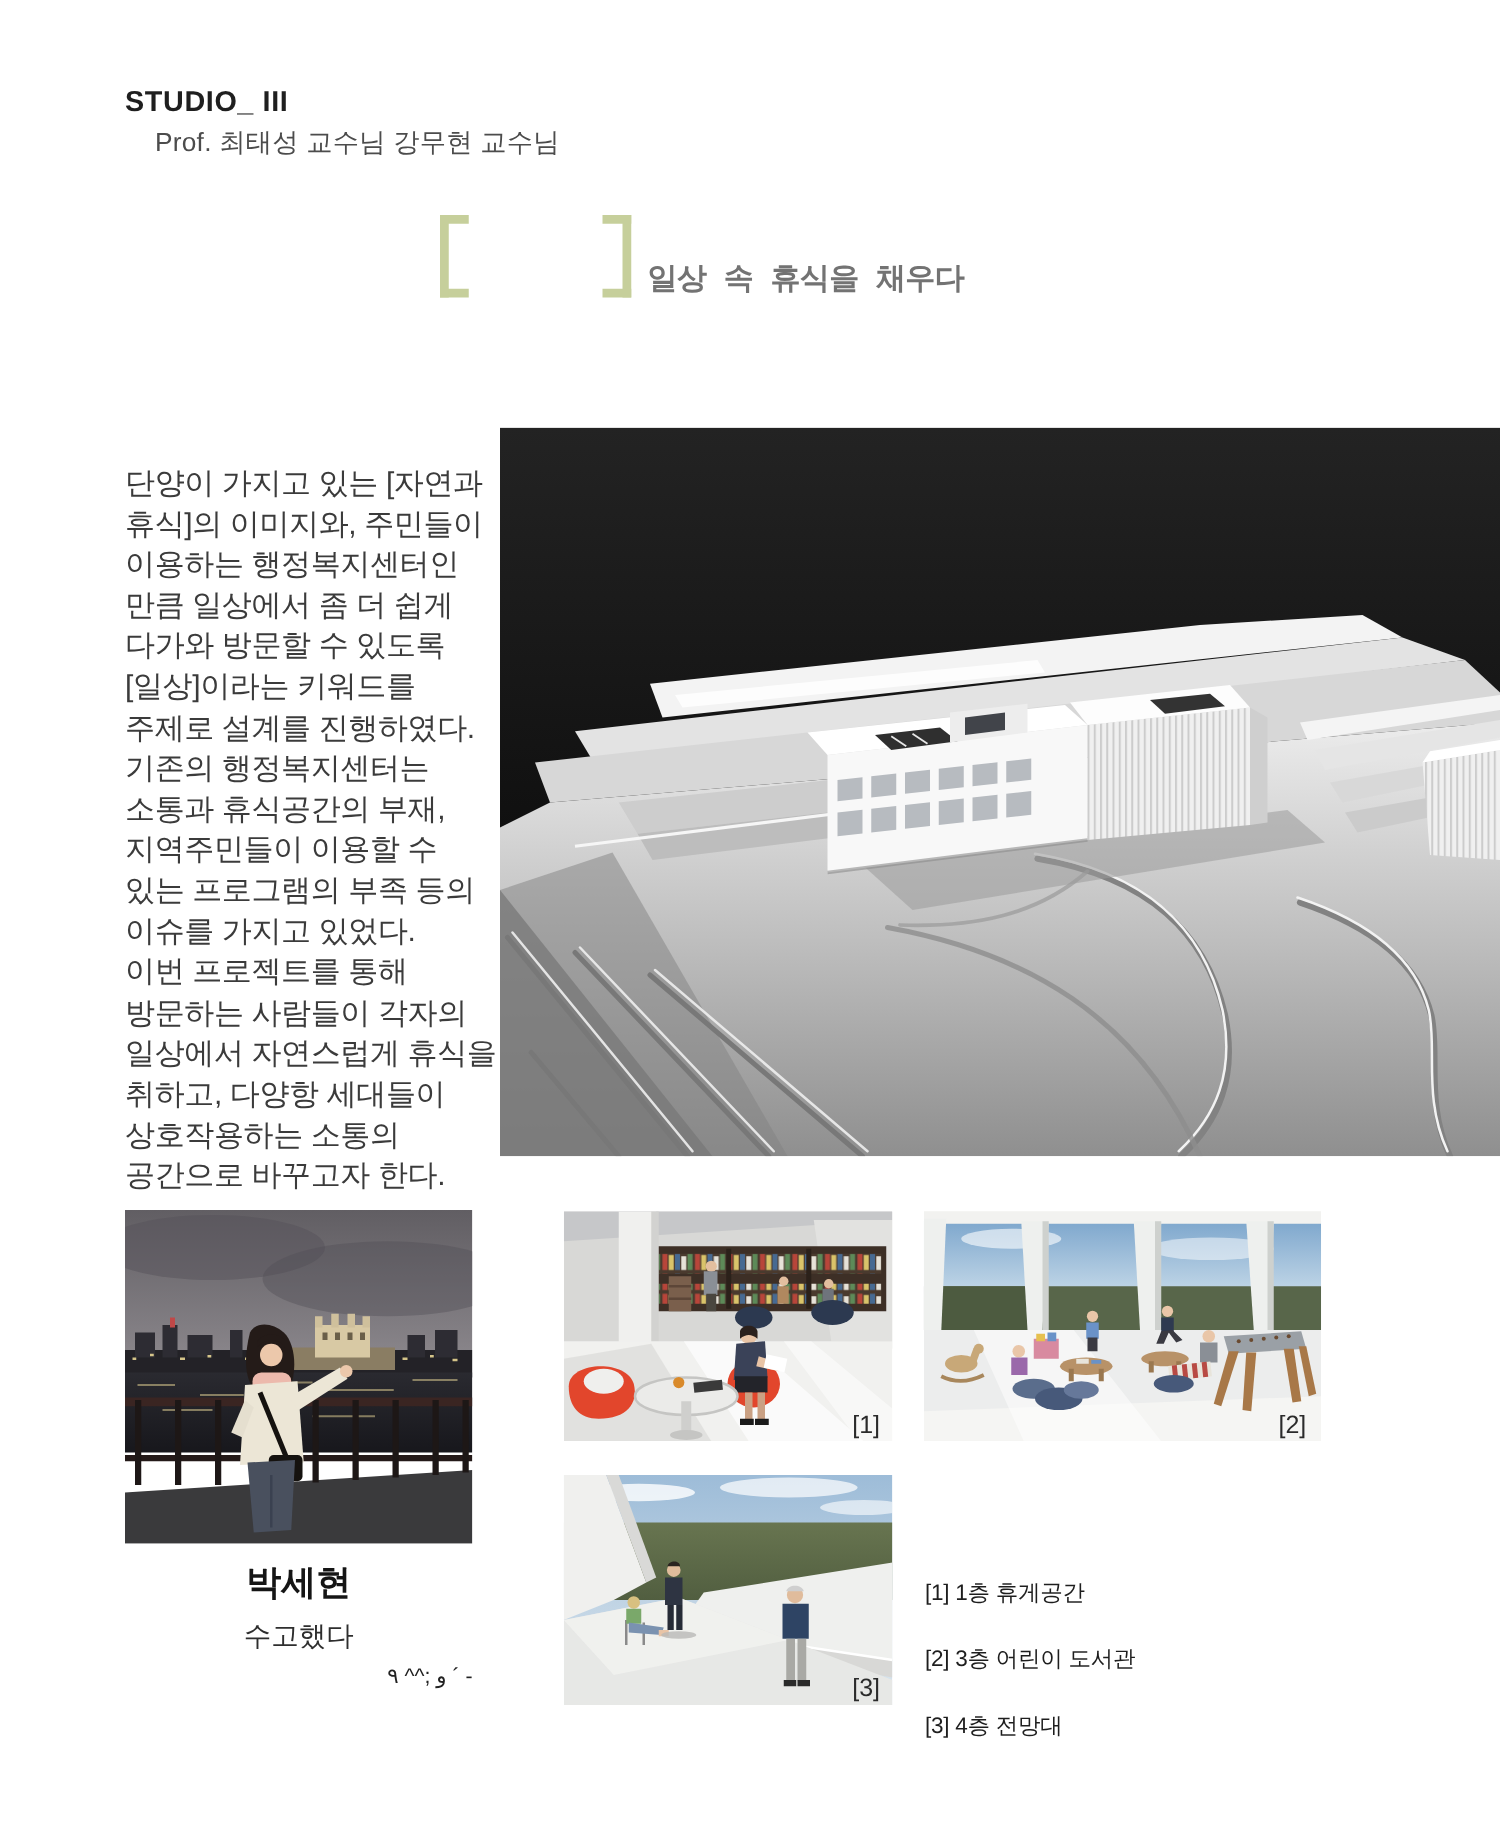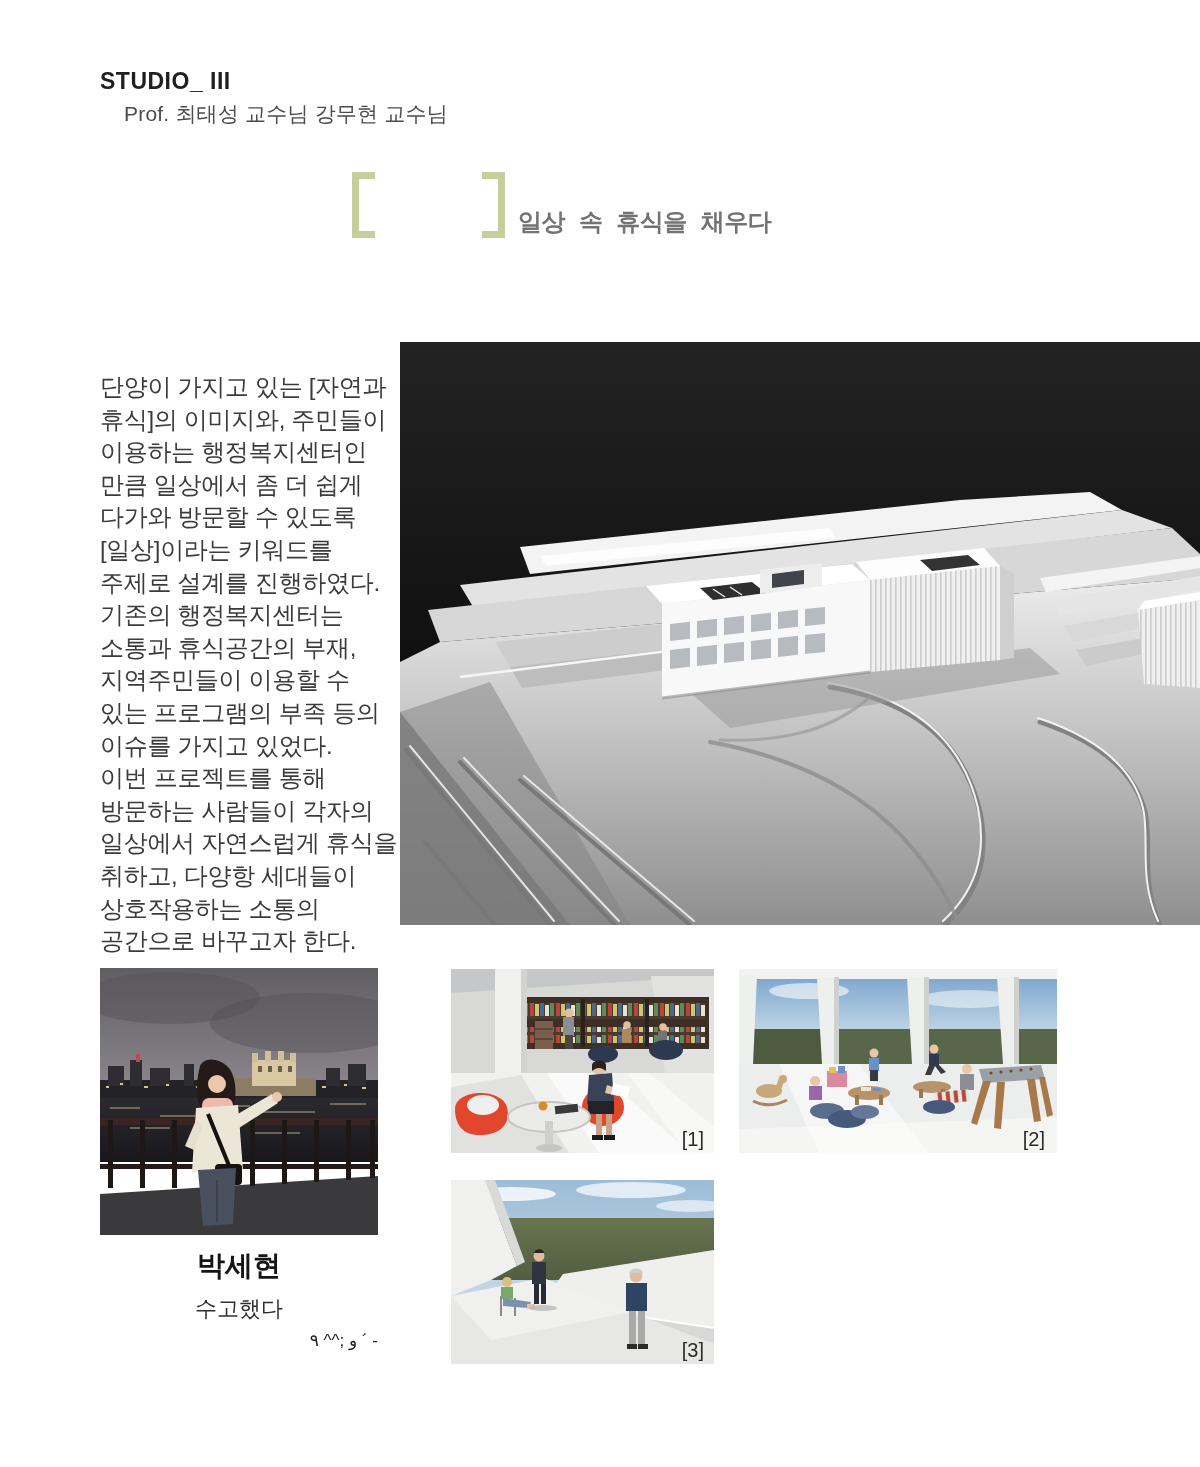--- a/index.html
+++ b/index.html
@@ -483,14 +483,19 @@
           <rect x="187" y="164" width="10" height="5" fill="#2a2a2a"></rect>
       </g>
       <text x="253" y="177" text-anchor="end" font-size="20" fill="#2b2b2b" font-family="Liberation Sans, sans-serif">[3]</text>
     </svg>
   </div>
 
   <div class="abs profile-caption">수고했다</div>
   <div class="abs profile-name">박세현</div>
   <div class="abs profile-emoticon">٩ ^^; و ´ -</div>
 
+  <div class="abs captions">
+    <div>[1] 1층 휴게공간</div>
+    <div>[2] 3층 어린이 도서관</div>
+    <div>[3] 4층 전망대</div>
+  </div>
 
 </div>
 
 </body></html>

